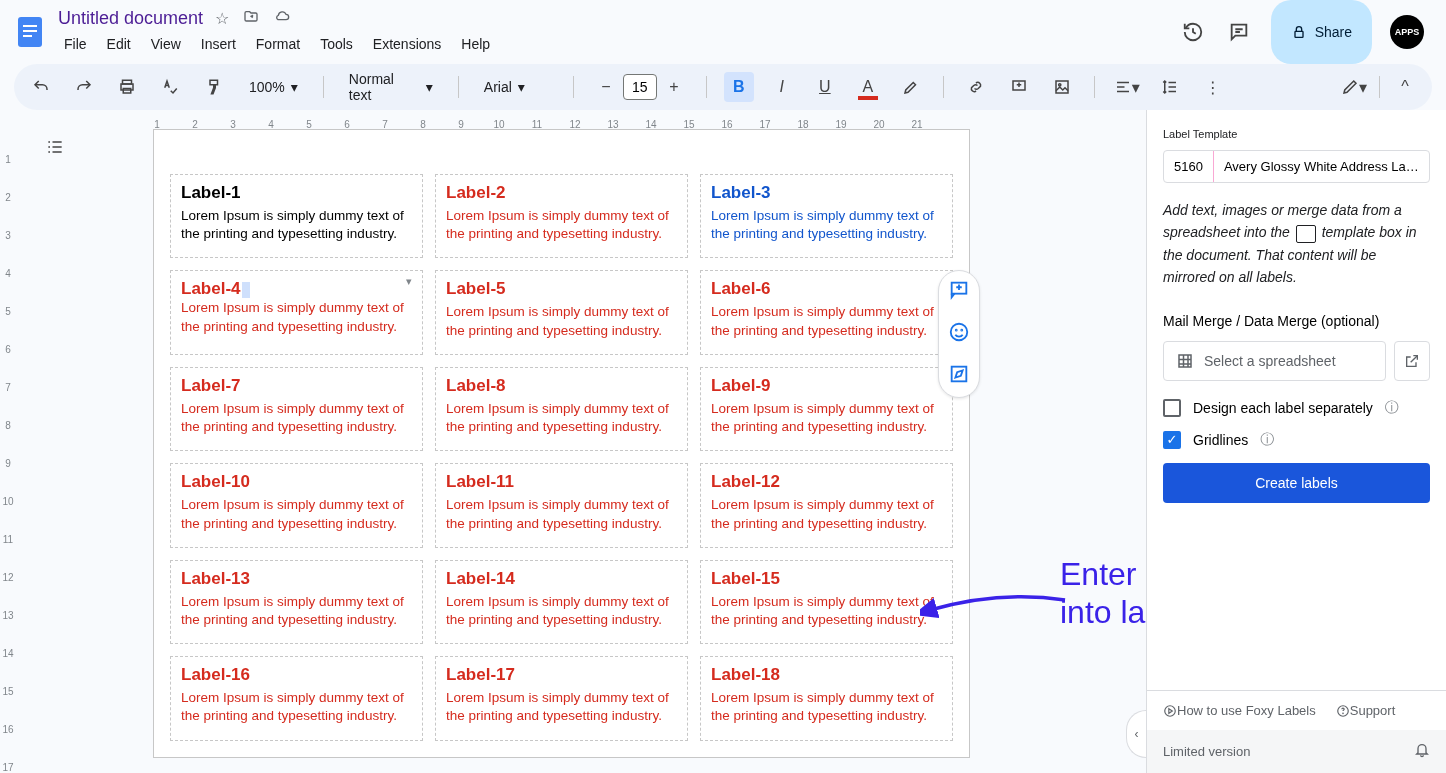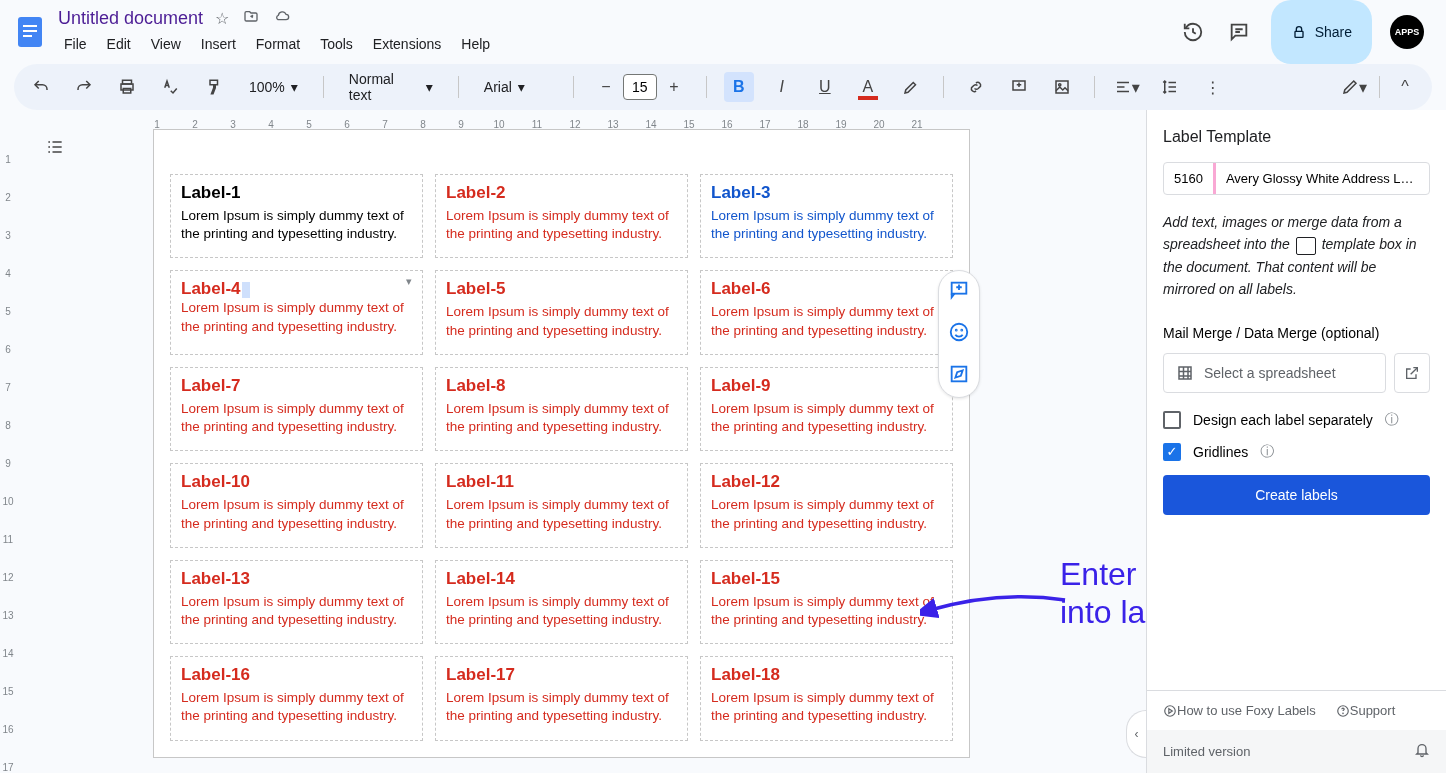--- a/index.html
+++ b/index.html
@@ -52,23 +52,23 @@
 .cell-4-cursor { display:inline-block; width:8px; height:16px; background:#cfe0fc; vertical-align:middle; margin-left:1px;}
 .cell-menu { position:absolute; top:4px; right:4px; width:12px; height:12px; color:#80868b; font-size:11px;}
 
 .floating-tools { position:absolute; top:160px; right:166px; width:42px; background:#fff; border:1px solid #dadce0; border-radius:22px; display:flex; flex-direction:column; padding:8px 0; box-shadow:0 1px 3px rgba(0,0,0,0.1); gap:16px; align-items:center; }
 .floating-tools div { color:#1a73e8; cursor:pointer; }
 
 .side-panel { width:300px; background:#fff; border-left:1px solid #dadce0; display:flex; flex-direction:column; }
 .panel-header { background:#616161; color:#fff; padding:10px 14px; display:flex; justify-content:space-between; align-items:center; font-size:14px; font-weight:500; }
 .panel-header .close { cursor:pointer; font-size:16px; }
 .panel-body { padding:18px 16px; flex:1; }
-.panel-section-title { font-size:16px; font-weight:500; color:#202124; margin-bottom:16px; }
+.panel-section-title { font-size:11px; font-weight:500; color:#202124; margin-bottom:10px; }
 .template-box { border:1px solid #dadce0; border-radius:4px; display:flex; font-size:13px; margin-bottom:16px; }
-.template-code { padding:8px 10px; border-right:3px solid #f9a8d4; font-weight:500; }
+.template-code { padding:8px 10px; border-right:1px solid #f9a8d4; font-weight:500; }
 .template-name { padding:8px 10px; white-space:nowrap; overflow:hidden; text-overflow:ellipsis; }
 .template-name .brand { font-weight:500; }
 .help-text { font-size:14px; color:#202124; line-height:1.6; margin-bottom:24px;font-style:italic; }
 .inline-box { display:inline-block; width:20px; height:18px; border:1.5px solid #202124; border-radius:2px; vertical-align:middle; margin:0 2px; }
 .panel-h3 { font-size:14px; font-weight:500; margin-bottom:12px; }
 .spreadsheet-row { display:flex; gap:8px; margin-bottom:18px; }
 .spreadsheet-btn { flex:1; border:1px solid #dadce0; border-radius:4px; padding:10px 12px; display:flex; align-items:center; gap:10px; font-size:14px; color:#5f6368; cursor:pointer; }
 .ext-link { width:36px; height:40px; border:1px solid #dadce0; border-radius:4px; display:flex; align-items:center; justify-content:center; color:#5f6368; cursor:pointer; }
 .check-row { display:flex; align-items:center; gap:12px; font-size:14px; margin-bottom:14px; }
 .checkbox { width:18px; height:18px; border:2px solid #5f6368; border-radius:2px; display:flex; align-items:center; justify-content:center; }

